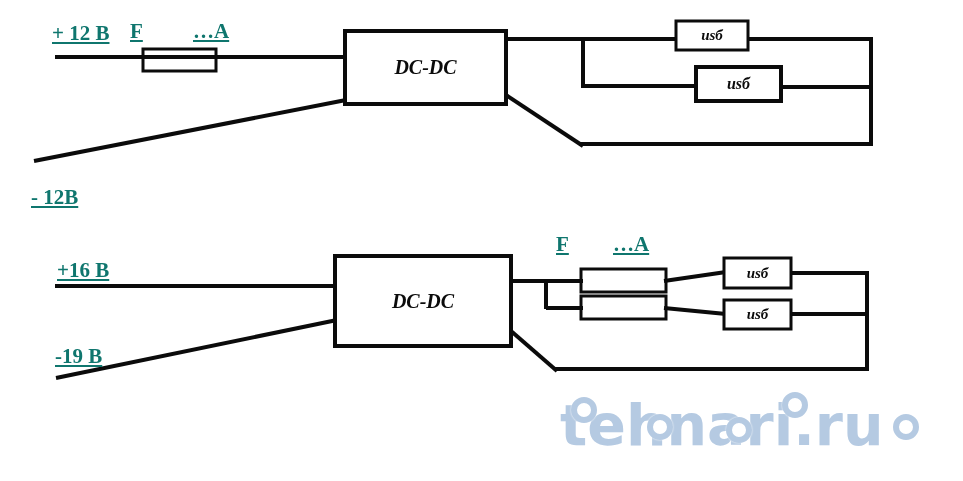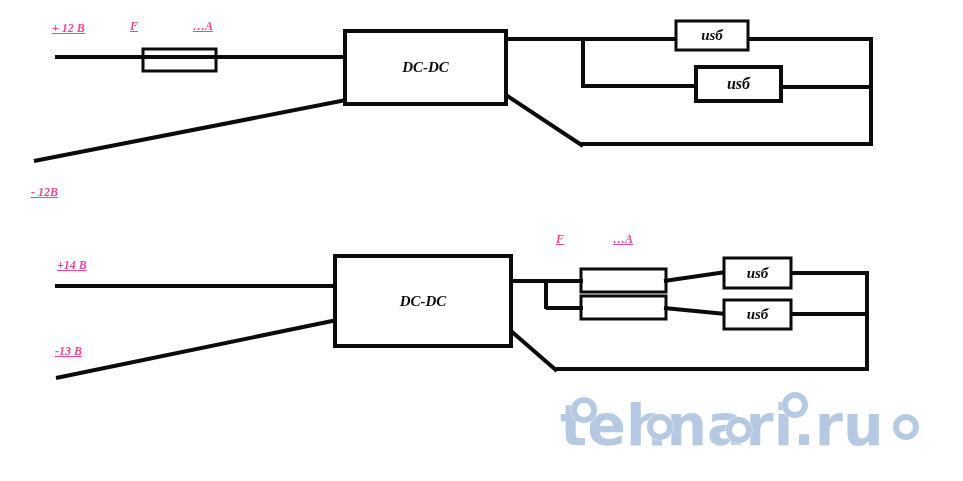--- a/index.html
+++ b/index.html
@@ -6,31 +6,31 @@
   .canvas{
     position:relative;width:963px;height:481px;background:#ffffff;overflow:hidden;
     font-family:"Liberation Serif",serif;
   }
   svg.wires{position:absolute;left:0;top:0;}
   .wire{stroke:#0b0b0b;stroke-width:4;fill:none;}
   .box{stroke:#0b0b0b;stroke-width:4;fill:#ffffff;}
   .box.thin{stroke-width:3;}
   .fusebox{stroke:#0b0b0b;stroke-width:3;fill:none;}
   .label{
-    position:absolute;font-style:italic;font-weight:bold;color:#ec4899;
-    text-decoration:underline;white-space:nowrap;font-size:12px;line-height:1.1;
+    position:absolute;font-weight:bold;color:#0f766e;
+    text-decoration:underline;white-space:nowrap;font-size:21px;line-height:1.1;
   }
   .boxlabel{
     position:absolute;display:flex;align-items:center;justify-content:center;
     font-style:italic;font-weight:bold;color:#0b0b0b;
     white-space:nowrap;
   }
   .fs15{font-size:15px;}
   .fs16{font-size:16px;}
-  .fs20{font-size:15px;}
+  .fs20{font-size:20px;}
   .watermark{
     position:absolute;left:560px;top:390px;width:403px;height:80px;
     color:#b5cae2;font-family:"DejaVu Sans",sans-serif;font-weight:800;
     font-size:57px;line-height:70px;letter-spacing:0px;
     text-shadow:0 0 2px #ffffff;
   }
   .ring{
     position:absolute;border-radius:50%;background:#ffffff;
     border:6px solid #b5cae2;width:14px;height:14px;box-shadow:0 0 2px #ffffff;
   }
@@ -79,22 +79,22 @@
   </svg>
 
   <div class="label" style="left:52px;top:22px;">+ 12 В</div>
   <div class="label" style="left:130px;top:20px;">F</div>
   <div class="label" style="left:193px;top:20px;">…А</div>
   <div class="boxlabel fs20" style="left:345px;top:31px;width:161px;height:73px;">DC-DC</div>
   <div class="boxlabel fs15" style="left:676px;top:21px;width:72px;height:29px;">usб</div>
   <div class="boxlabel fs16" style="left:696px;top:67px;width:85px;height:34px;">usб</div>
   <div class="label" style="left:31px;top:186px;">- 12В</div>
 
-  <div class="label" style="left:57px;top:259px;">+14 В</div>
-  <div class="label" style="left:55px;top:345px;">-13 В</div>
+  <div class="label" style="left:57px;top:259px;">+16 В</div>
+  <div class="label" style="left:55px;top:345px;">-19 В</div>
   <div class="boxlabel fs20" style="left:335px;top:256px;width:176px;height:90px;">DC-DC</div>
   <div class="label" style="left:556px;top:233px;">F</div>
   <div class="label" style="left:613px;top:233px;">…А</div>
   <div class="boxlabel fs15" style="left:724px;top:258px;width:67px;height:30px;">usб</div>
   <div class="boxlabel fs15" style="left:724px;top:300px;width:67px;height:29px;">usб</div>
 
   <div class="watermark">
     <span>tehnari.ru</span>
   </div>
   <div class="ring" style="left:571px;top:397px;"></div>

